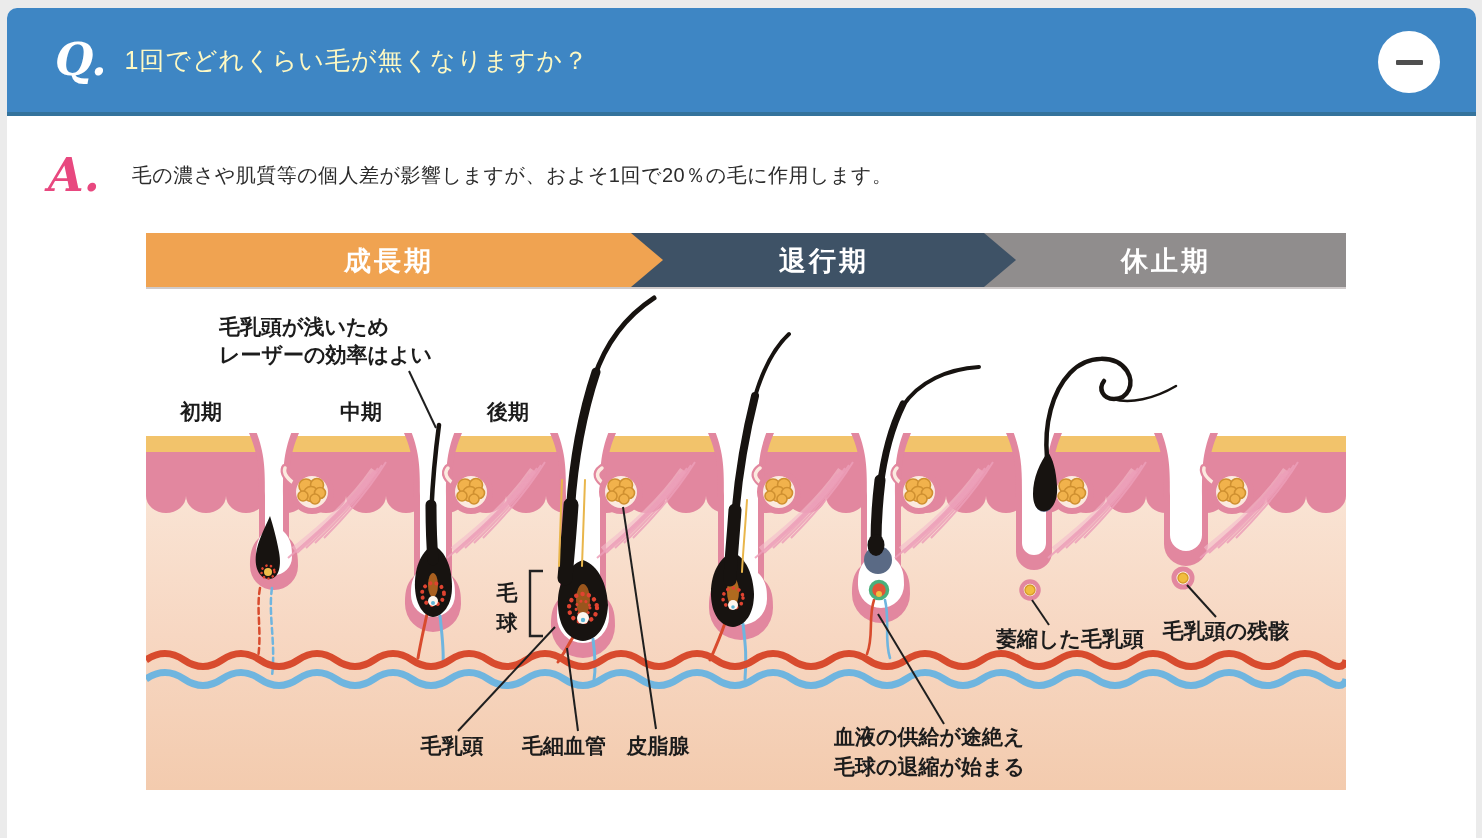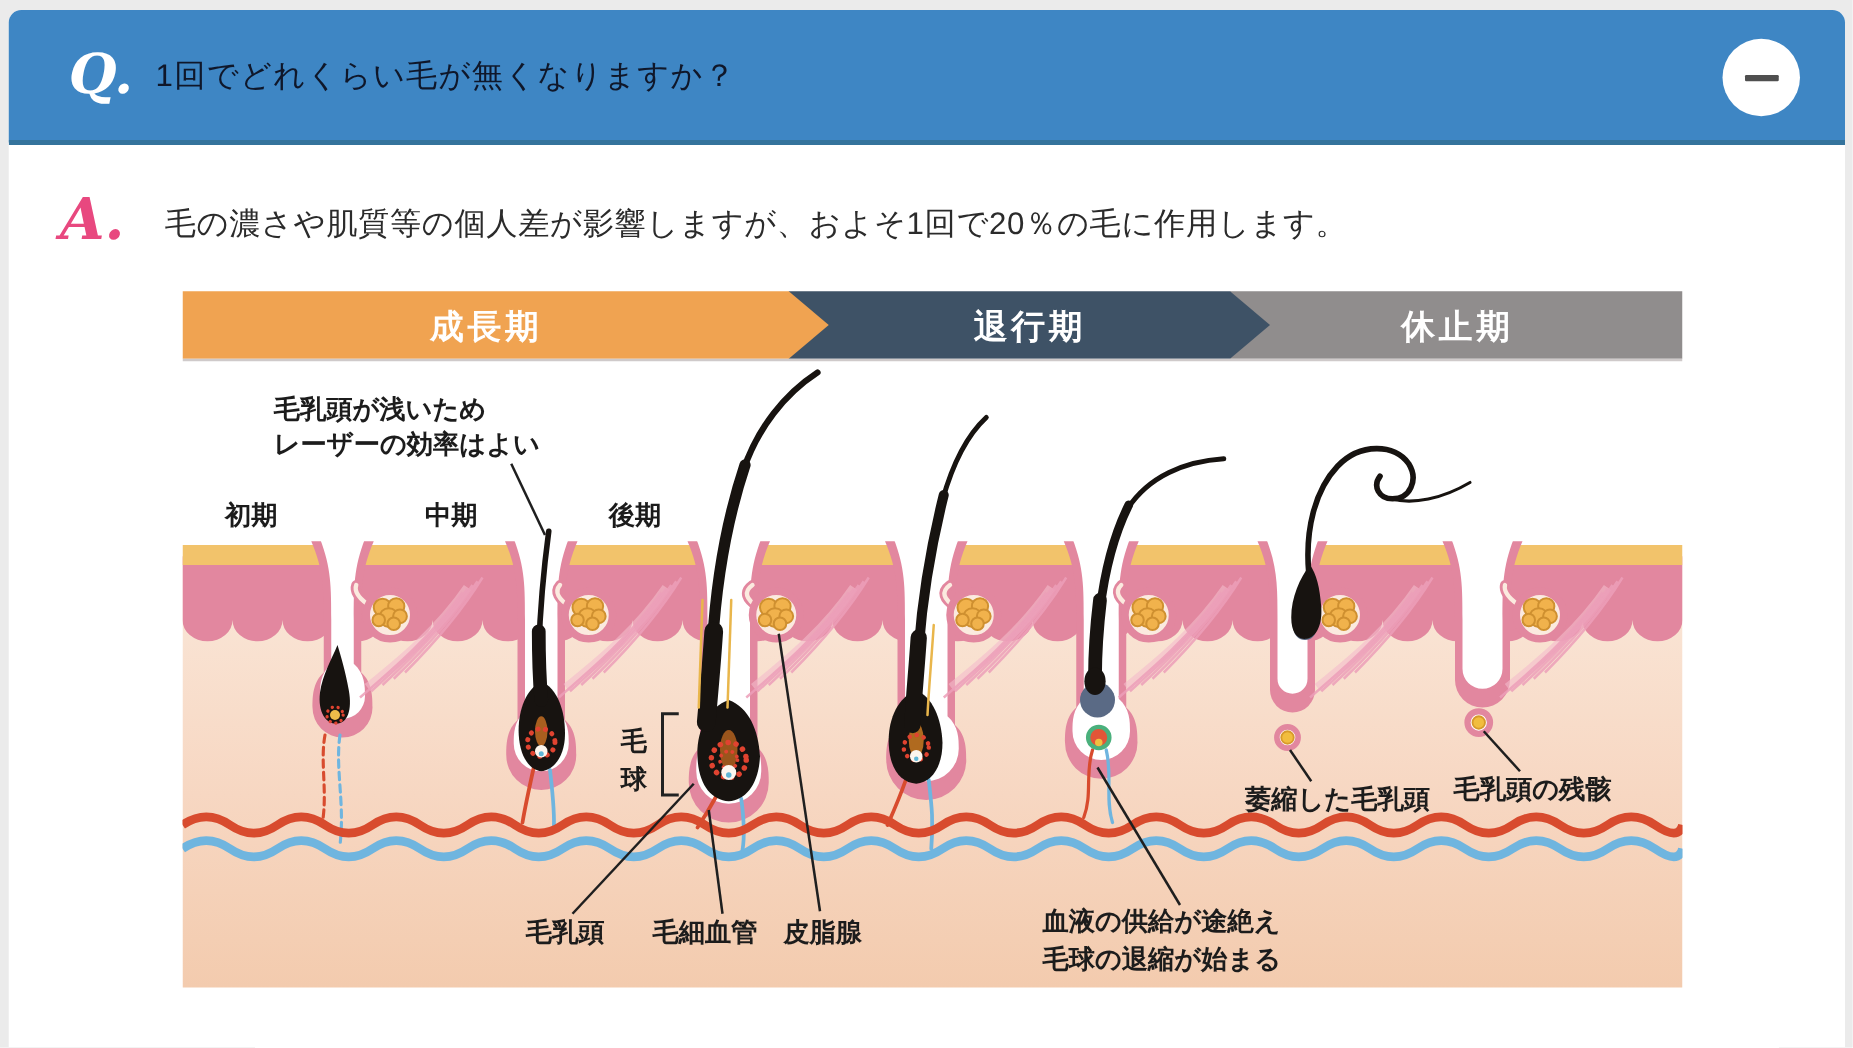--- a/index.html
+++ b/index.html
@@ -1,26 +1,26 @@
 <!DOCTYPE html>
 <html><head>
 <meta charset="utf-8">
 <style>
   html,body{margin:0;padding:0;}
   body{background:#ebebeb;font-family:"Liberation Sans",sans-serif;}
   .stage{position:relative;width:1482px;height:838px;background:#ebebeb;overflow:hidden;}
   .card{position:absolute;left:7px;top:8px;width:1469px;height:830px;background:#ffffff;border-radius:10px 10px 0 0;}
   .qheader{position:relative;height:108px;background:#3e86c4;border-radius:10px 10px 0 0;display:flex;align-items:center;border-bottom:4px solid #34739c;box-sizing:border-box;cursor:pointer;}
   .q-mark{font-family:"DejaVu Serif",serif;font-style:italic;font-weight:700;font-size:44px;color:#ffffff;margin-left:48px;line-height:1;}
-  .q-text{color:#0f172a;font-size:25px;font-weight:400;margin-left:18px;letter-spacing:1px;}
+  .q-text{color:#fef9c3;font-size:25px;font-weight:400;margin-left:18px;letter-spacing:1px;}
   .collapse-btn{position:absolute;right:36px;top:23px;width:62px;height:62px;border-radius:50%;background:#ffffff;border:none;display:flex;align-items:center;justify-content:center;cursor:pointer;padding:0;}
   .minus{display:block;width:27px;height:5px;background:#4f4f4f;border-radius:1px;}
   .answer-row{display:flex;align-items:flex-start;margin:36px 0 0 41px;}
   .a-mark{font-family:"DejaVu Serif",serif;font-style:italic;font-weight:700;font-size:46px;color:#e8487f;line-height:1;}
-  .a-text{font-size:25px;color:#2b2b2b;margin-left:32px;margin-top:10px;letter-spacing:0.5px;}
+  .a-text{font-size:20px;color:#2b2b2b;margin-left:32px;margin-top:10px;letter-spacing:0.5px;}
   .diagram{position:absolute;left:139px;top:224px;width:1200px;height:560px;}
   svg .phase{font:700 27px "Liberation Sans",sans-serif;fill:#ffffff;text-anchor:middle;letter-spacing:3px;}
   svg .stage-lbl{font:700 21px "Liberation Sans",sans-serif;fill:#1b1b1b;text-anchor:middle;}
   svg .ann{font:700 21px "Liberation Sans",sans-serif;fill:#1c1c1c;}
   svg .mid{text-anchor:middle;}
   svg .ptr{stroke:#1f1f1f;stroke-width:2;fill:none;}
 </style>
 </head>
 <body>
 

